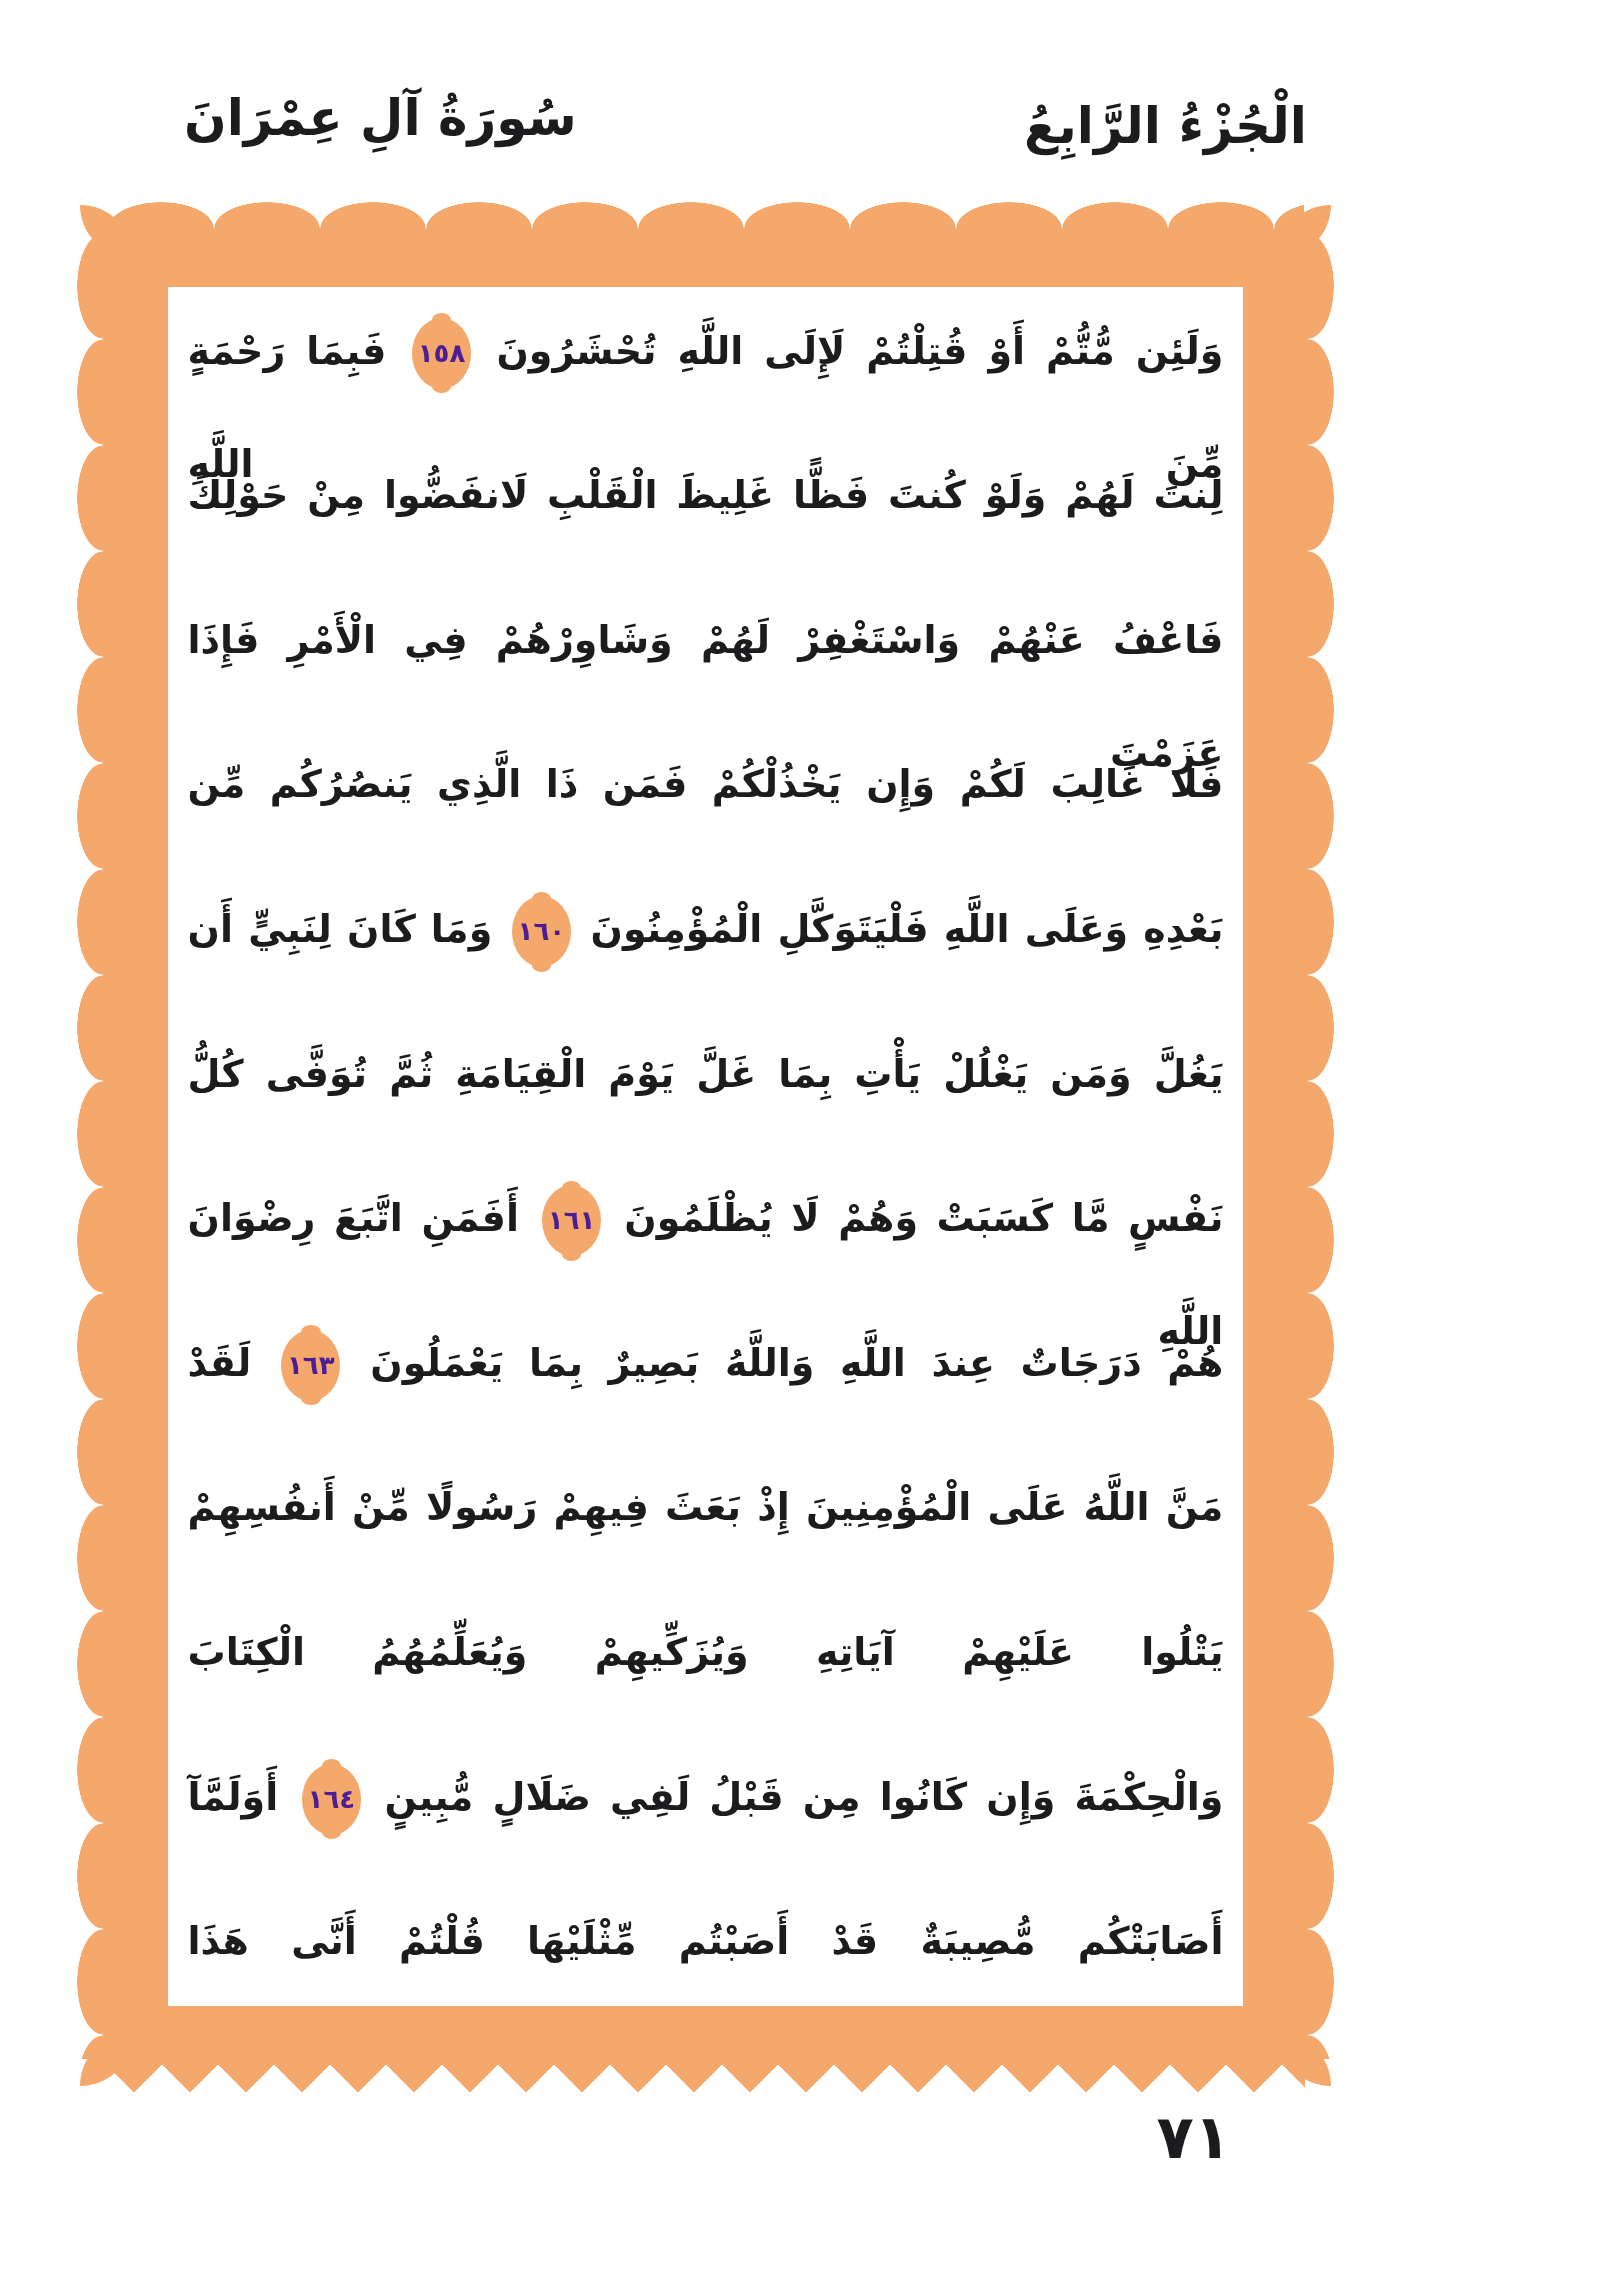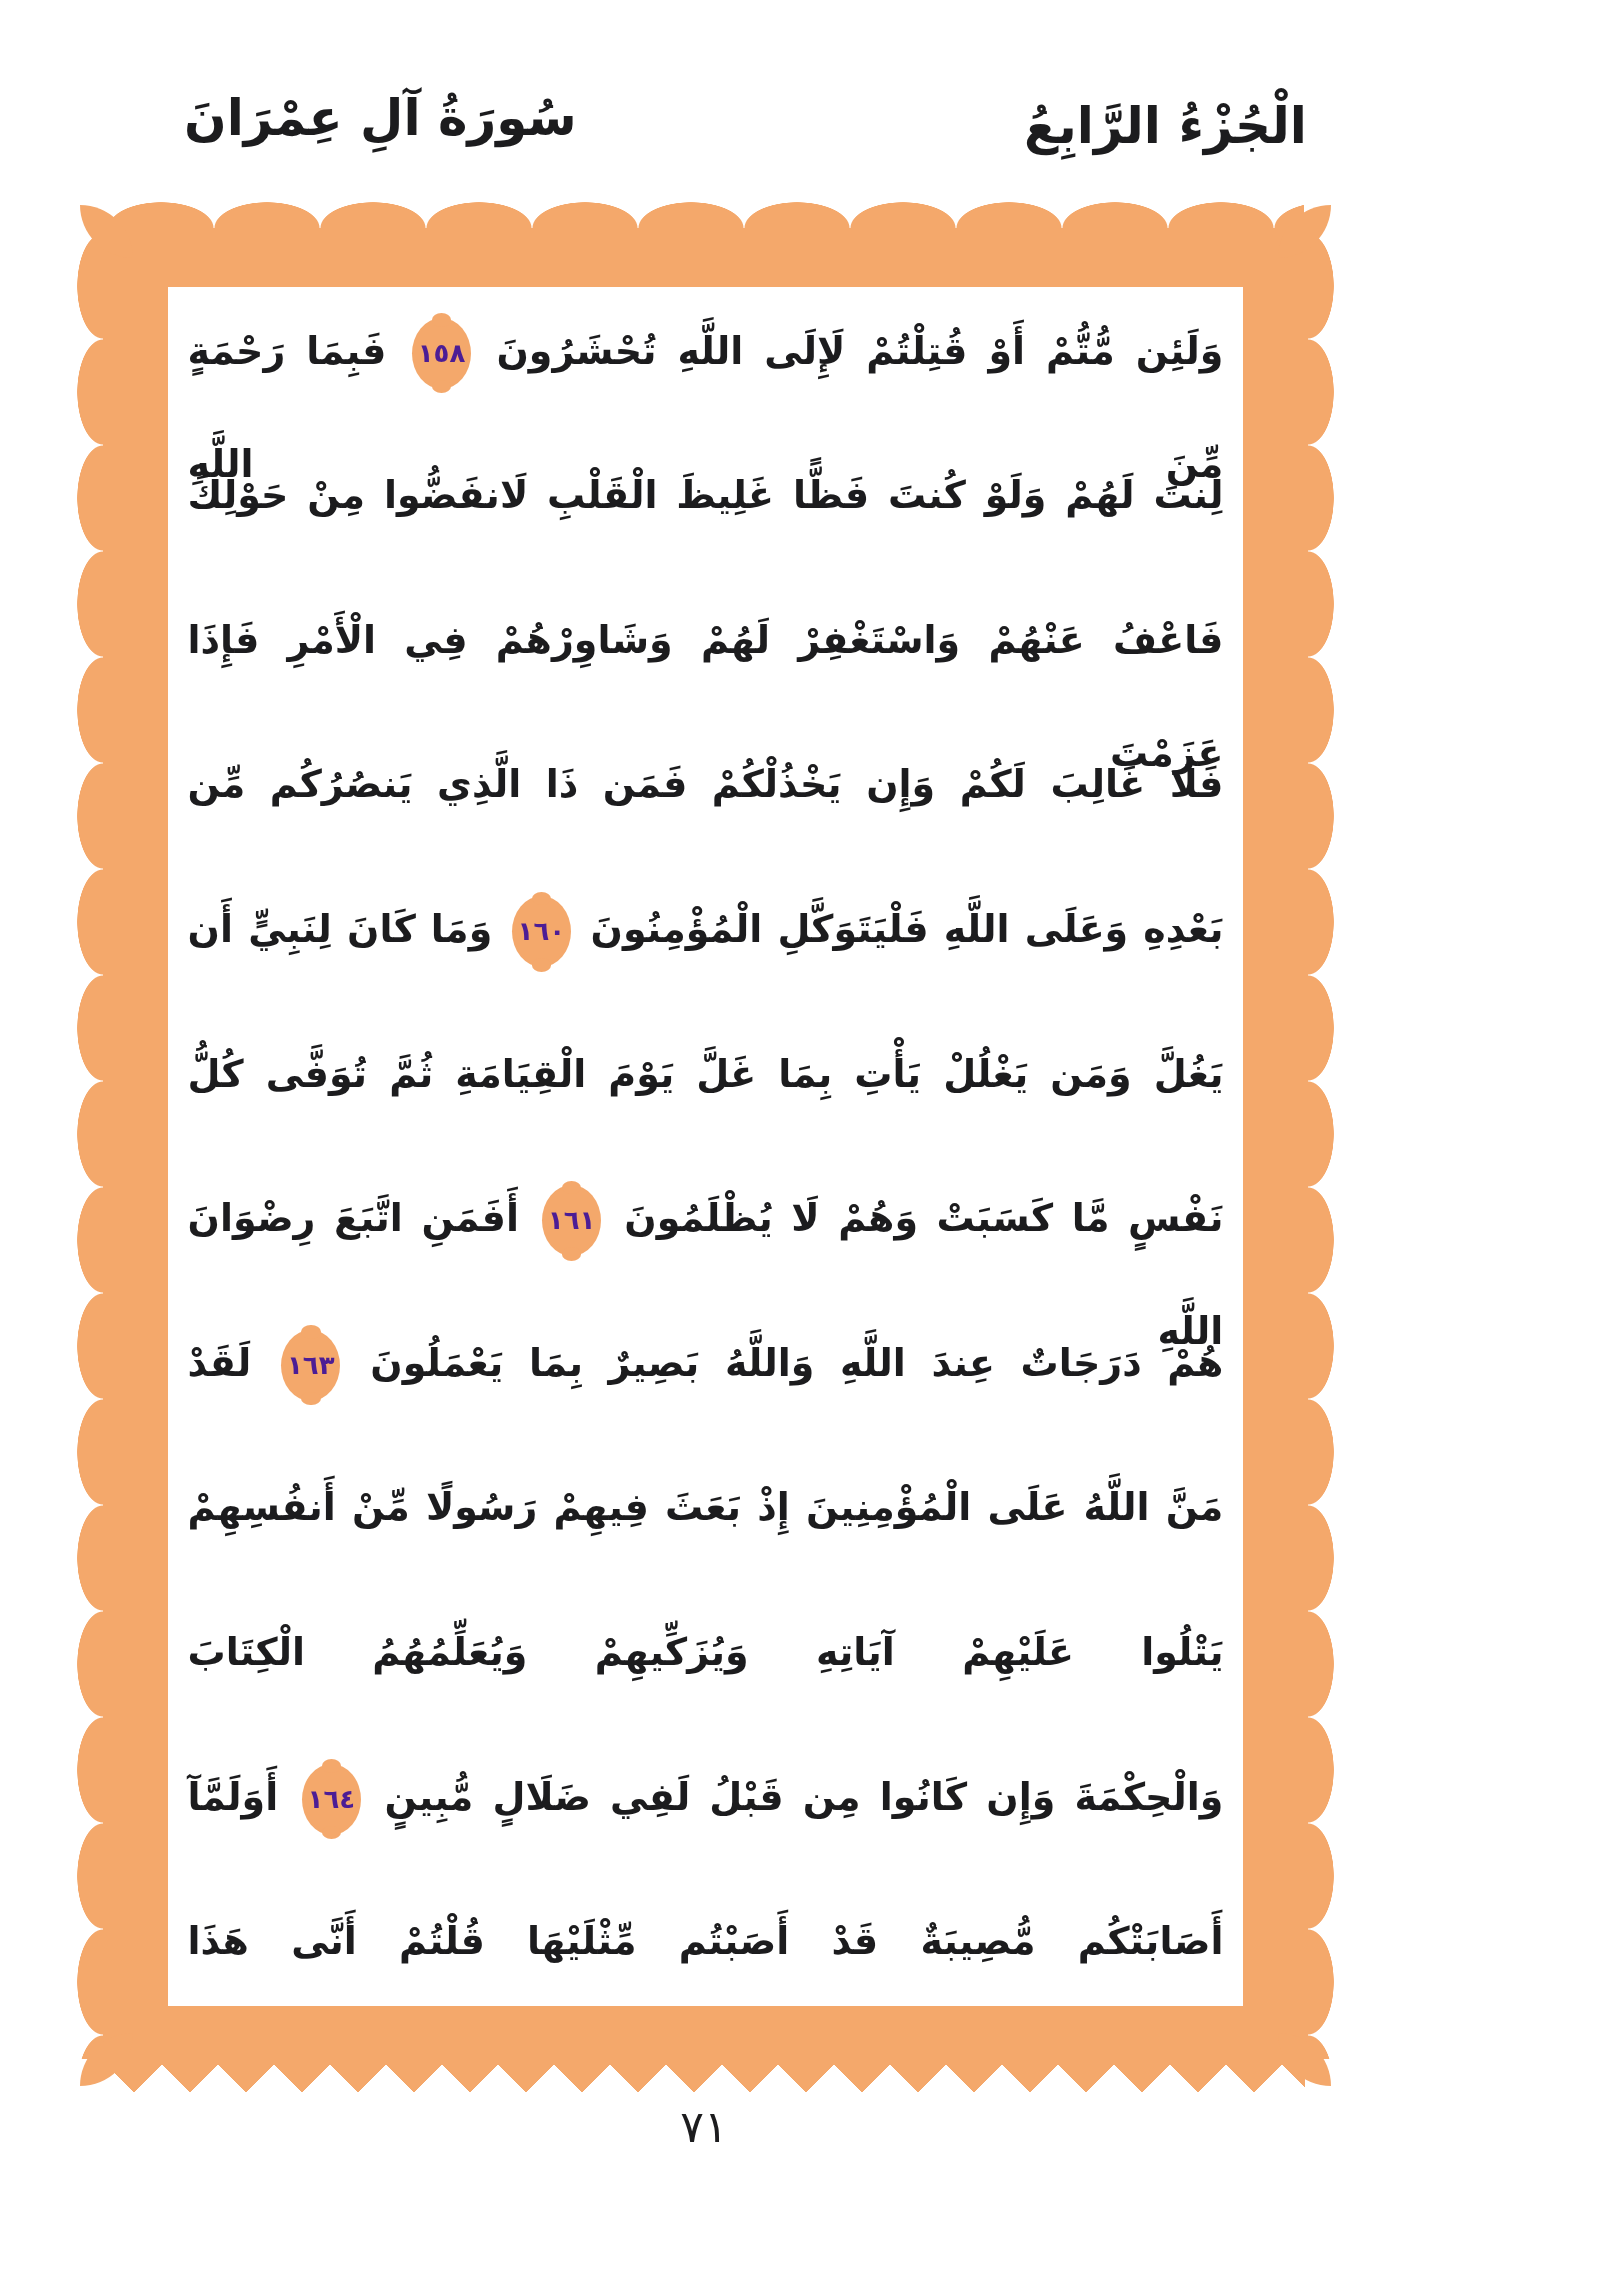--- a/index.html
+++ b/index.html
@@ -92,22 +92,22 @@
   .ayah-medallion::after{
     content:""; position:absolute; left:50%;
     width:19.6px; height:13.6px; margin-left:-9.8px;
     background:var(--orange); border-radius:50%;
   }
   .ayah-medallion::before{ top:-4.5px; }
   .ayah-medallion::after{ bottom:-4.5px; }
   
   .page-number{
     position:absolute; left:177px; width:1054px; top:2101px;
-    text-align:center;
-    font-size:44px; font-weight:normal; color:var(--ink);
+    text-align:right;
+    font-size:61px; font-weight:bold; color:var(--ink);
   }
 </style>
 </head>
 <body>
 
 <div class="page">
 
   <span class="surah-title">سُورَةُ آلِ عِمْرَانَ</span>
 
   <span class="juz-title">الْجُزْءُ الرَّابِعُ</span>

